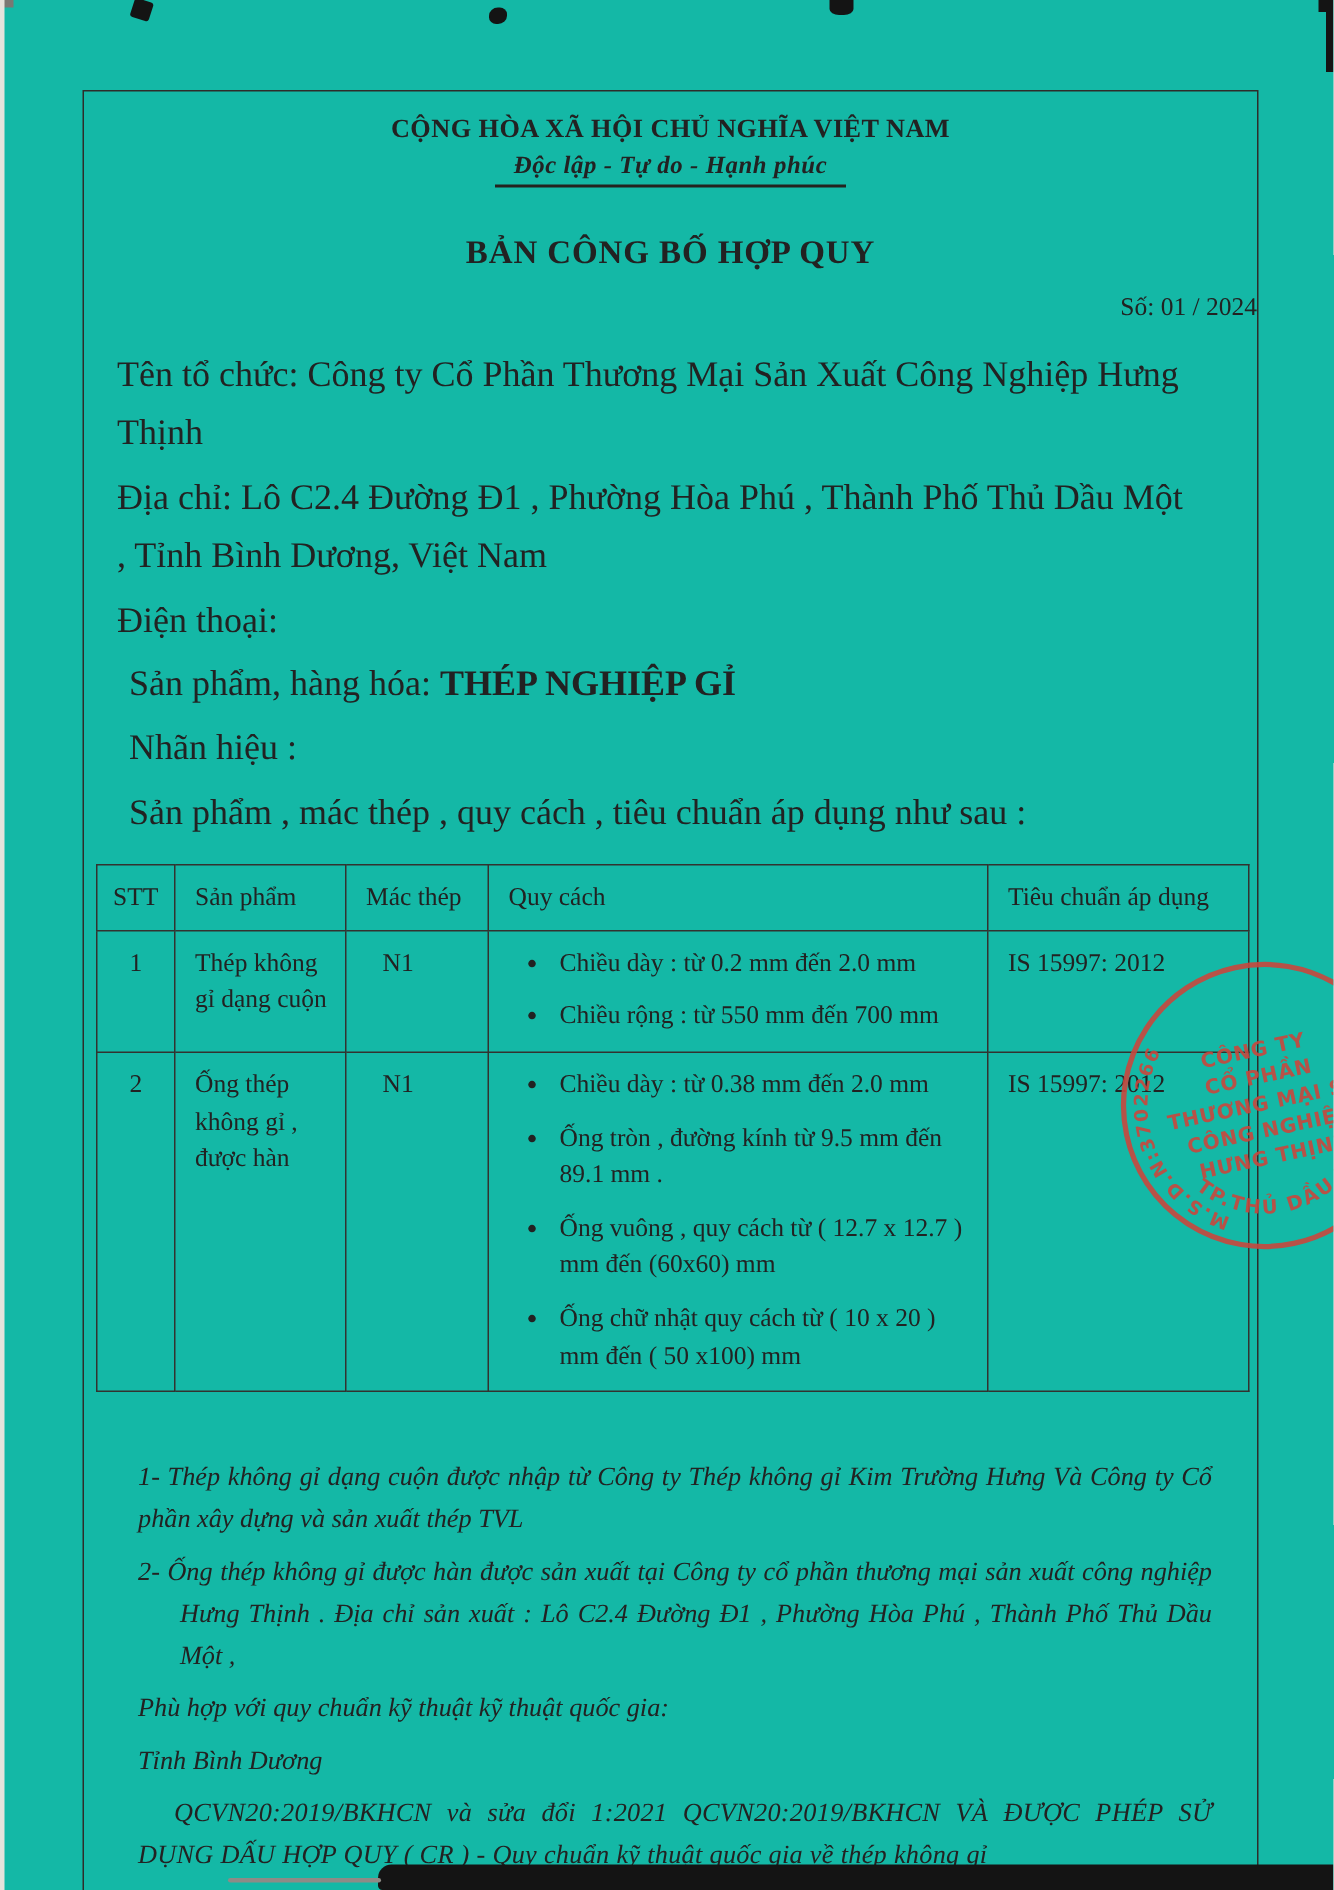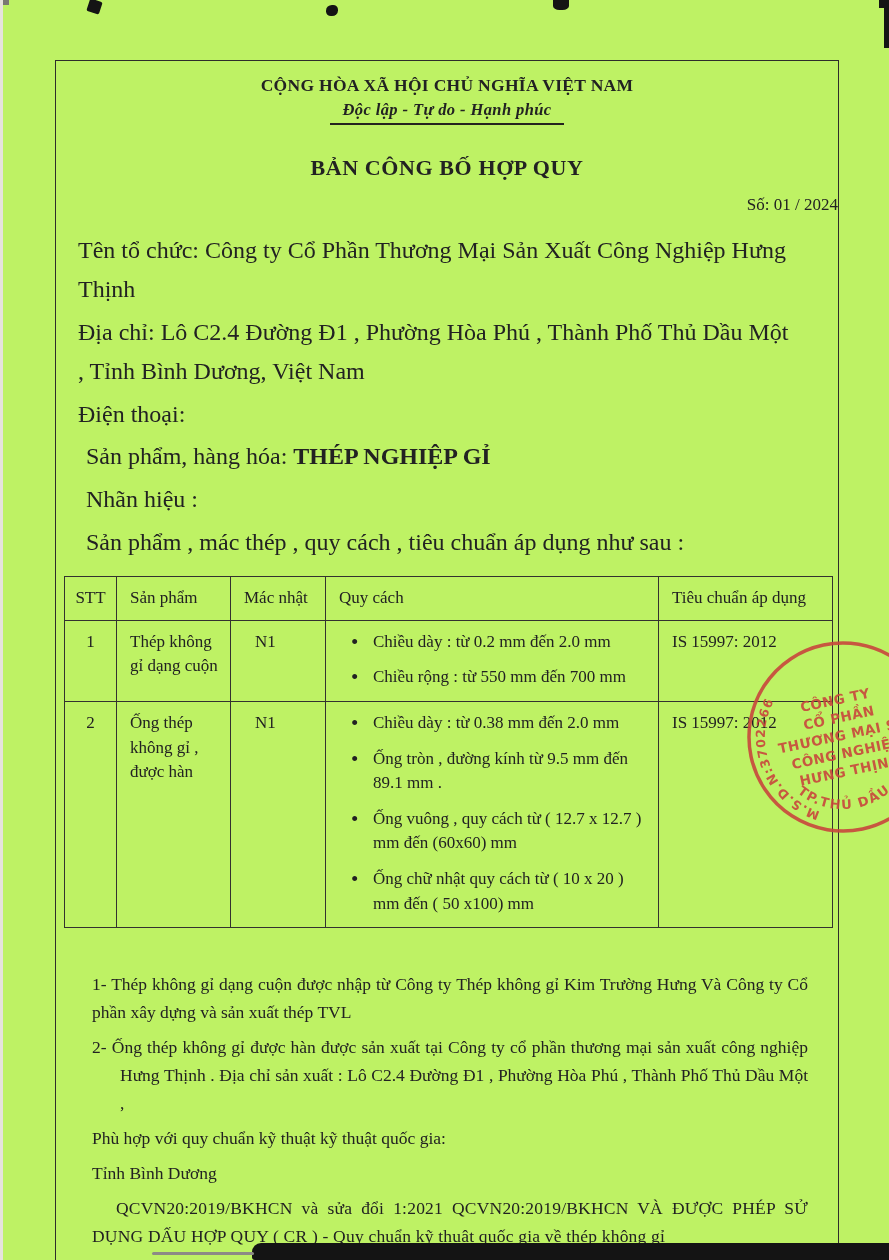--- a/index.html
+++ b/index.html
@@ -1,18 +1,18 @@
 <!DOCTYPE html>
 <html><head>
 <meta charset="utf-8">
 <style>
   html,body { margin:0; padding:0; background:#e9e7e2; }
   .page {
     position:relative; width:889px; height:1260px; margin:0 auto;
-    background:#bef264; overflow:hidden;
+    background:#14b8a6; overflow:hidden;
     font-family:"Liberation Serif","DejaVu Serif",serif; color:#222;
   }
   .paper-edge-left { position:absolute; left:0; top:0; width:3px; height:100%; background:#e6e3dc; }
 
   
   .art { position:absolute; background:#141414; }
   .art-m1 { left:88px; top:0; width:13px; height:13px; transform:rotate(18deg); border-radius:2px; }
   .art-m2 { left:326px; top:5px; width:12px; height:11px; border-radius:50% 40% 50% 40%; }
   .art-m3 { left:553px; top:0; width:16px; height:10px; border-radius:0 0 40% 40%; }
   .art-right-line { right:0; top:0; width:5px; height:48px; }
@@ -54,21 +54,21 @@
   td.c-stt, th.c-stt { text-align:center; padding-left:4px; padding-right:4px; }
   td.c-mac { padding-left:24px; }
   ul.specs { margin:0; padding:0 0 0 8px; list-style:none; }
   ul.specs li { position:relative; padding-left:26px; margin-bottom:11px; }
   ul.specs li:last-child { margin-bottom:2px; }
   ul.specs li::before {
     content:"•"; position:absolute; left:4px; top:-3px; font-size:21px; color:#222;
   }
 
   .notes { margin:42px 30px 0 36px; font-size:17.5px; line-height:1.6; }
-  .notes p { margin:0 0 7px 0; }
+  .notes p { margin:0 0 7px 0;font-style:italic; }
   .note-just { text-align:justify; }
   .note-hang { padding-left:28px; text-indent:-28px; }
   .note-out  { margin-left:-12px; }
   .note-wide { margin:0 -16px 0 -28px; text-indent:24px; letter-spacing:.2px; }
 
   
   .stamp { position:absolute; left:698px; top:592px; width:290px; height:290px; opacity:.9; }
   .stamp svg text {
     font-family:"DejaVu Sans","Liberation Sans",sans-serif;
     font-weight:bold; fill:#c9473d;
@@ -110,21 +110,21 @@
         <col style="width:52px">
           <col style="width:114px">
           <col style="width:95px">
           <col style="width:333px">
           <col style="width:174px">
       </colgroup>
       <thead>
         <tr>
           <th class="c-stt">STT</th>
           <th>Sản phẩm</th>
-          <th>Mác nhật</th>
+          <th>Mác thép</th>
           <th>Quy cách</th>
           <th>Tiêu chuẩn áp dụng</th>
         </tr>
       </thead>
       <tbody>
         <tr>
           <td class="c-stt">1</td>
           <td>Thép không gỉ dạng cuộn</td>
           <td class="c-mac">N1</td>
           <td>

